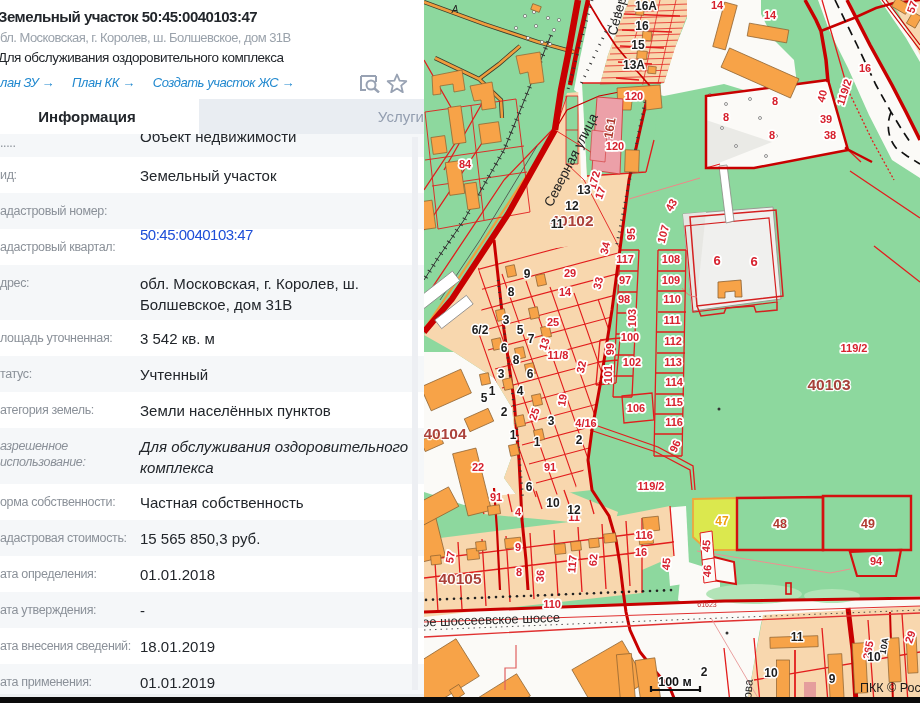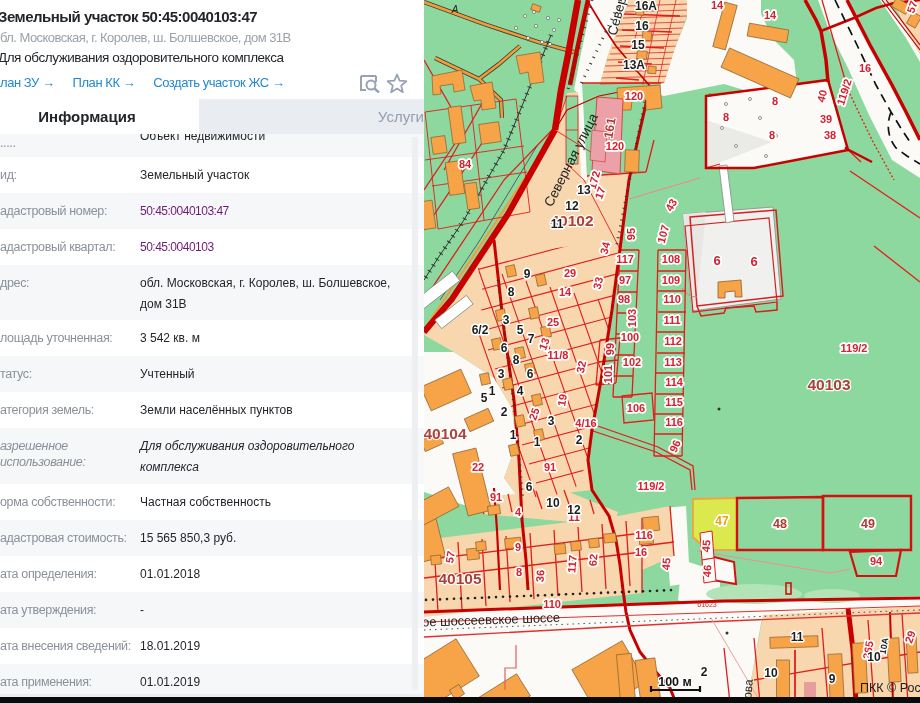--- a/index.html
+++ b/index.html
@@ -2,33 +2,33 @@
 <html><head>
 <meta charset="utf-8">
 <style>
   html,body{margin:0;padding:0;width:920px;height:703px;overflow:hidden;background:#fff;
     font-family:"Liberation Sans",sans-serif;}
   #panel{position:absolute;left:0;top:0;width:424px;height:703px;background:#fff;overflow:hidden;}
   .title{position:absolute;left:-2px;top:8px;width:500px;font-size:15px;font-weight:bold;color:#22262b;letter-spacing:-0.5px;}
   .addr{position:absolute;left:0px;top:30px;width:500px;font-size:13px;color:#9aa2ab;letter-spacing:-0.55px;}
   .desc{position:absolute;left:-2px;top:50px;width:500px;font-size:13.5px;color:#22262b;letter-spacing:-0.45px;}
   .links{position:absolute;left:0px;top:75px;width:440px;font-size:13px;color:#2289cf;letter-spacing:-0.45px;}
-  .links span{margin-right:18px;}
+  .links span{margin-right:18px;font-style:italic;}
   .tabs{position:absolute;left:0;top:99px;width:424px;height:35px;background:#e9edf2;padding-left:24px;}
   .tab1{position:absolute;left:0;top:0;width:199px;height:35px;background:#fff;}
   .tab1t{position:absolute;left:0;top:0;width:174px;height:35px;
     font-size:15px;font-weight:bold;color:#22262b;text-align:center;line-height:35px;}
   .tab2{position:absolute;left:199px;top:0;width:225px;height:35px;
     font-size:15px;color:#939eb0;text-align:right;line-height:35px;}
   #rows{position:absolute;left:0;top:134px;width:424px;}
   .row{position:relative;width:424px;}
   .row.g{background:#f5f7f9;}
   .lab{position:absolute;left:0px;top:10px;width:132px;font-size:12.5px;color:#8b9199;line-height:16px;letter-spacing:-0.35px;}
-  .val{position:absolute;left:140px;top:6px;width:272px;font-size:12px;color:#22262b;line-height:21px;}
-  .val.b{color:#701a75;letter-spacing:-0.5px;}
+  .val{position:absolute;left:140px;top:6px;width:272px;font-size:15px;color:#22262b;line-height:21px;}
+  .val.b{color:#1d4ed8;letter-spacing:-0.5px;margin-top:23px;}
   .botstrip{position:absolute;left:0;top:694px;width:424px;height:4px;background:#eceff1;}
   #blackbar{position:absolute;left:0;top:697px;width:920px;height:6px;background:#0a0a0a;z-index:50;}
   #map{position:absolute;left:424px;top:0;width:496px;height:703px;}
 </style>
 </head>
 <body>
 <div id="panel">
   <div class="title">Земельный участок 50:45:0040103:47</div>
   <div class="addr">бл. Московская, г. Королев, ш. Болшевское, дом 31В</div>
   <div class="desc">Для обслуживания оздоровительного комплекса</div>

